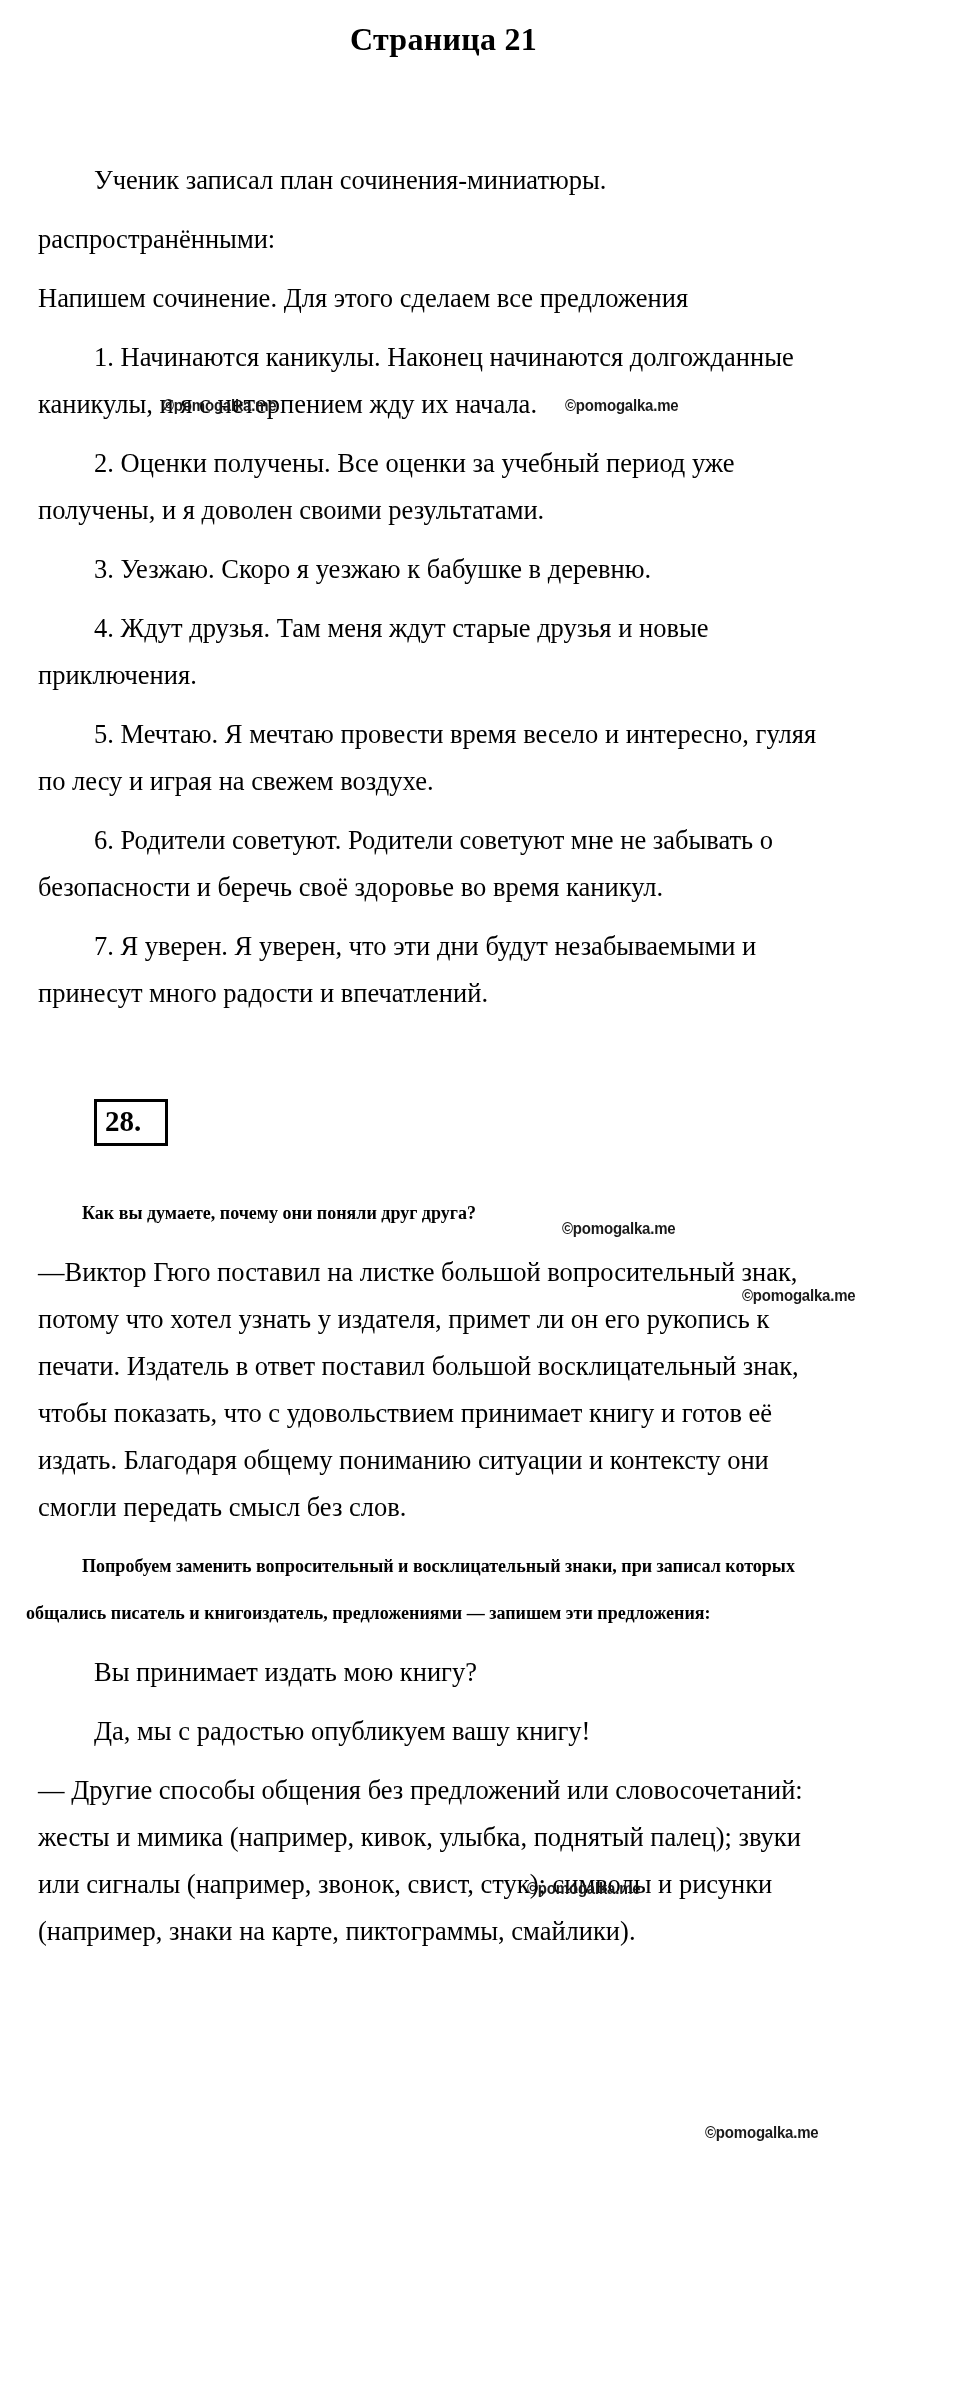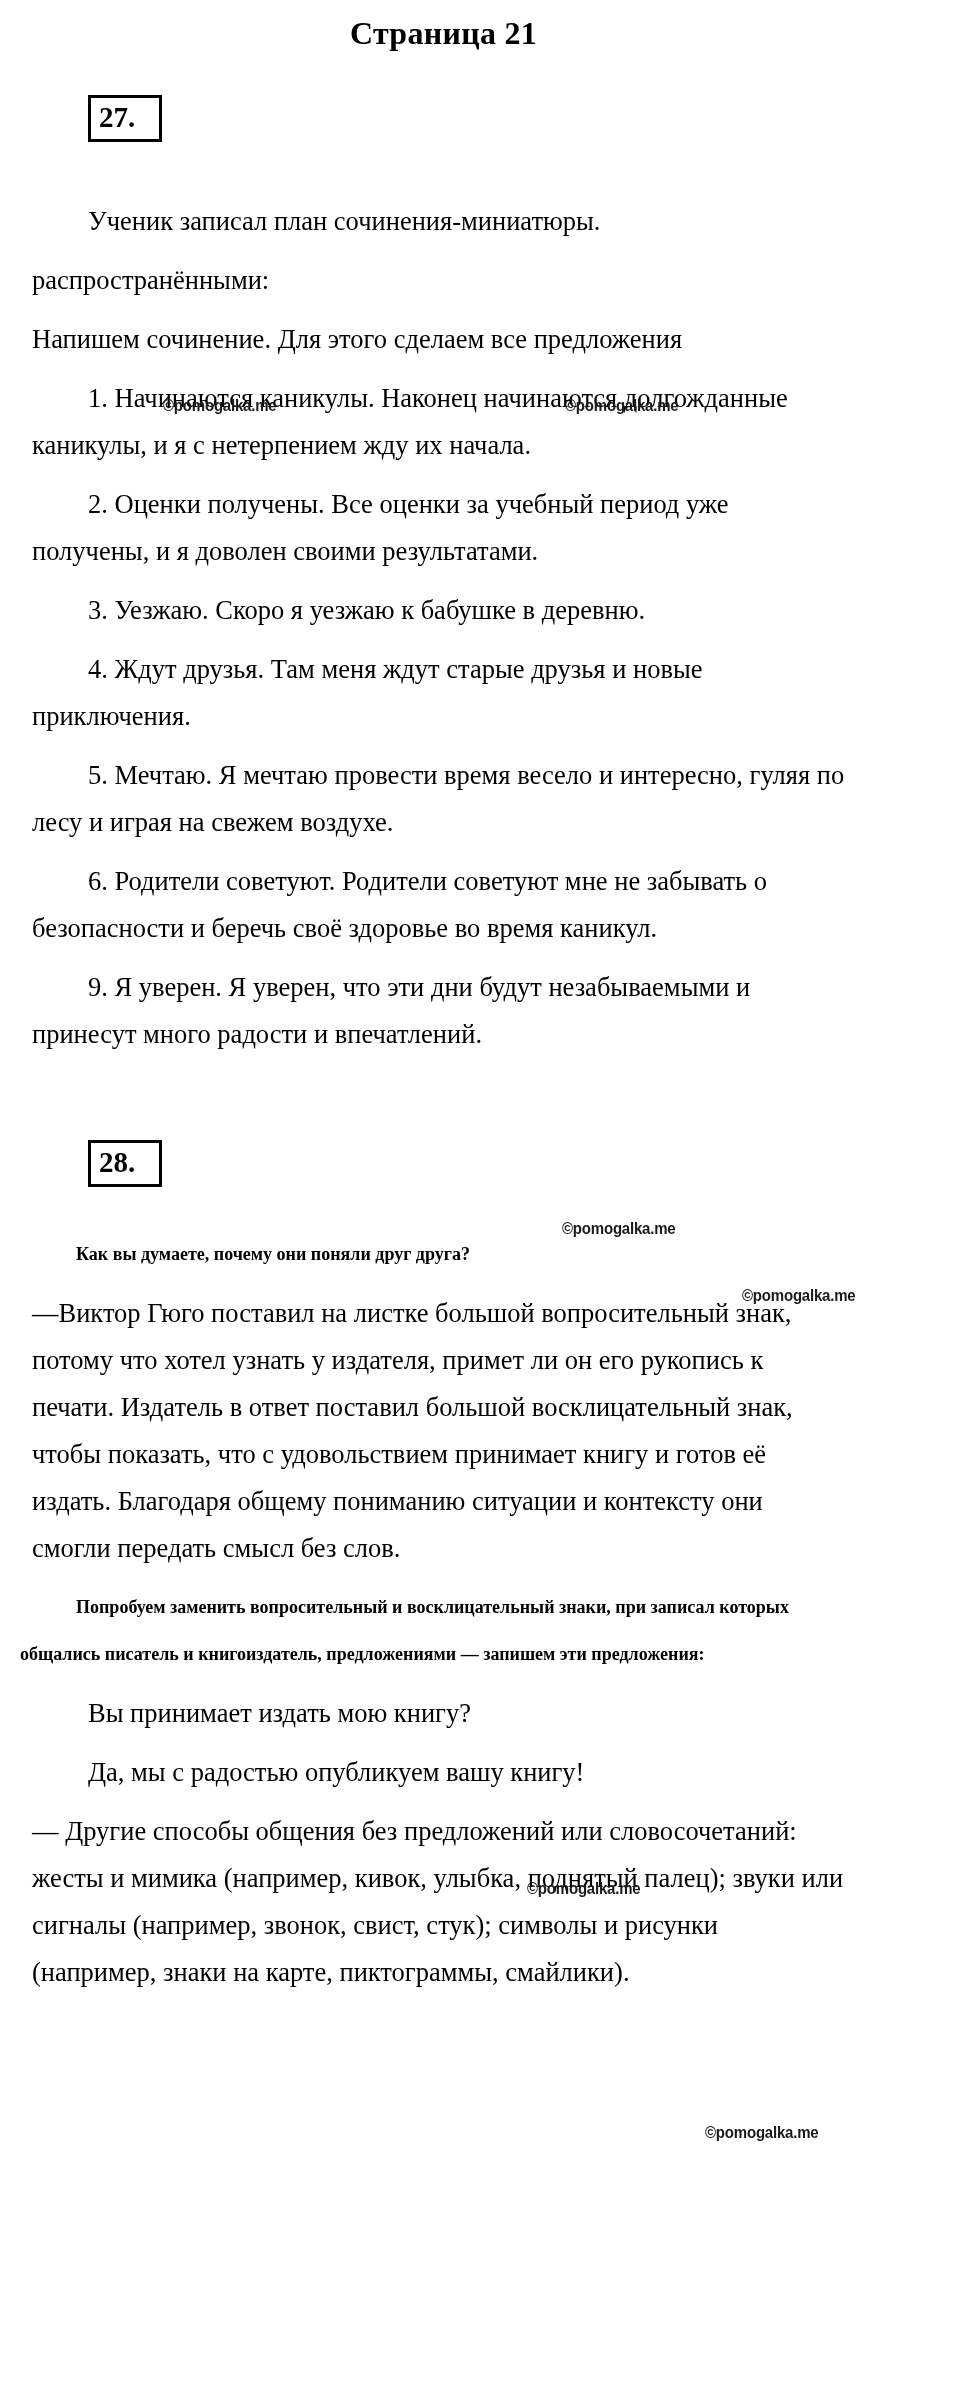--- a/index.html
+++ b/index.html
@@ -13,21 +13,21 @@
     font-family: "Liberation Serif", "DejaVu Serif", serif;
     color: #000000;
     position: relative;
     overflow: hidden;
   }
   .page {
     position: relative;
     width: 887px;
     min-height: 2388px;
     box-sizing: border-box;
-    padding: 10px;
+    padding: 16px;
   }
 
   
   .page-title {
     text-align: center;
     font-size: 32px;
     font-weight: bold;
     letter-spacing: 0.3px;
     padding-top: 6px;
     line-height: 1.1;
@@ -85,38 +85,35 @@
   }
 </style>
 </head>
 <body>
 
 <div class="page">
 
   <div class="page-title">Страница 21</div>
 
   <div class="gap-md"></div>
-  <div class="ex-num-row">
-    <span class="ex-box">27.</span>
-  </div>
 
   <div class="gap-md"></div>
 
   <div class="body-col">
     <p class="t indent">Ученик записал план сочинения-миниатюры.</p>
     <p class="t">распространёнными:</p>
     <p class="t">Напишем сочинение. Для этого сделаем все предложения</p>
 
     <p class="t indent">1. Начинаются каникулы. Наконец начинаются долгожданные каникулы, и я с нетерпением жду их начала.</p>
     <p class="t indent">2. Оценки получены. Все оценки за учебный период уже получены, и я доволен своими результатами.</p>
     <p class="t indent">3. Уезжаю. Скоро я уезжаю к бабушке в деревню.</p>
     <p class="t indent">4. Ждут друзья. Там меня ждут старые друзья и новые приключения.</p>
     <p class="t indent">5. Мечтаю. Я мечтаю провести время весело и интересно, гуляя по лесу и играя на свежем воздухе.</p>
     <p class="t indent">6. Родители советуют. Родители советуют мне не забывать о безопасности и беречь своё здоровье во время каникул.</p>
-    <p class="t indent">9. Я уверен. Я уверен, что эти дни будут незабываемыми и принесут много радости и впечатлений.</p>
+    <p class="t indent">7. Я уверен. Я уверен, что эти дни будут незабываемыми и принесут много радости и впечатлений.</p>
   </div>
 
   <div class="gap-lg"></div>
   <div class="ex-num-row">
     <span class="ex-box">28.</span>
   </div>
 
   <div class="gap-md"></div>
 
   <div class="body-col">

